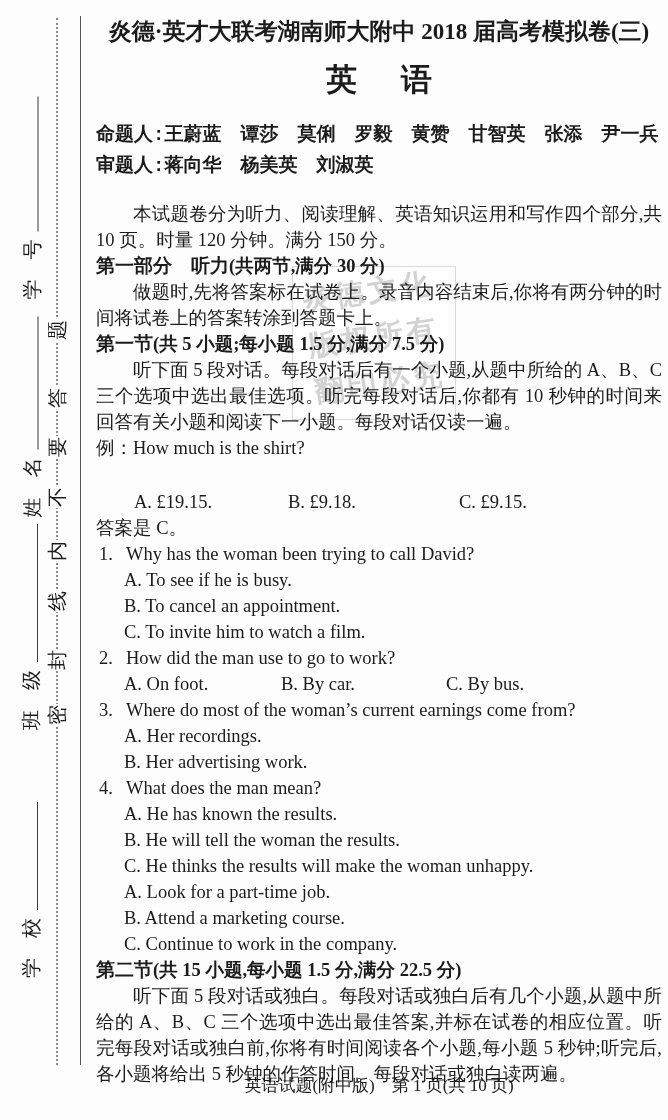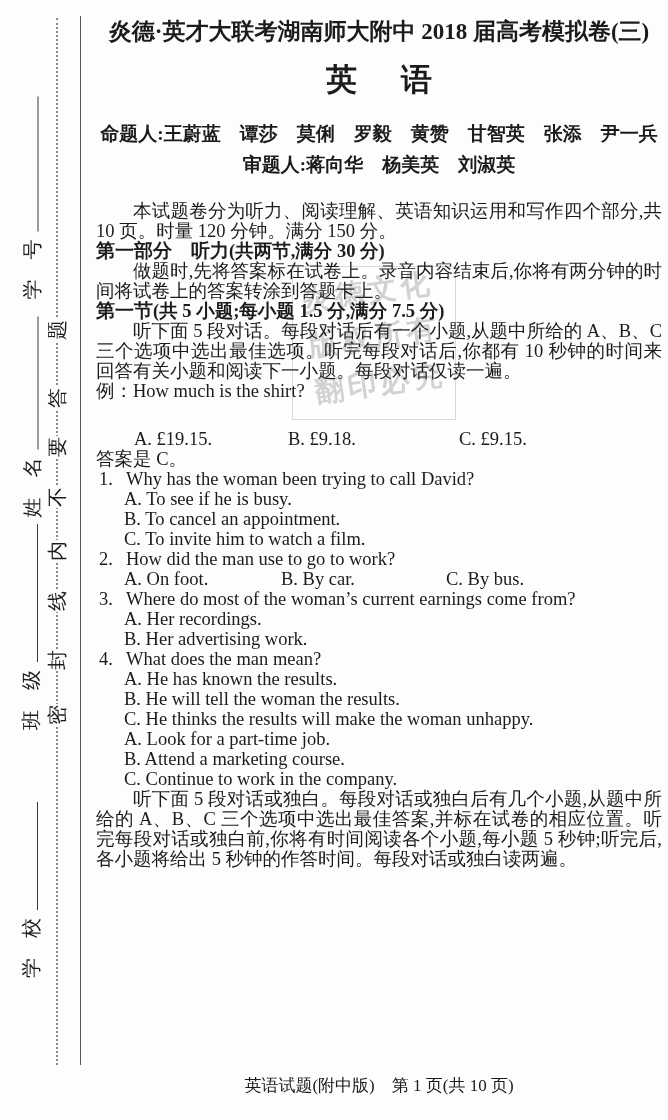--- a/index.html
+++ b/index.html
@@ -19,24 +19,24 @@
              border:1px solid #dadada;background:rgba(255,255,255,.55);z-index:0;}
   .wm-inner{transform:rotate(-8deg);margin-top:1px;text-align:center;font-size:29px;font-weight:bold;
             color:#d2d2d2;line-height:46px;letter-spacing:4px;white-space:nowrap;
             font-family:"Liberation Sans",sans-serif;}
   
   .main{position:absolute;left:96px;top:0;width:566px;z-index:1;}
   .series-title{margin-top:16px;text-align:center;font-weight:bold;font-size:23px;white-space:nowrap;}
   .subject-title{margin-top:12px;text-align:center;font-weight:bold;font-size:31px;
                  font-family:"Liberation Sans",sans-serif;}
   .subject-title span{letter-spacing:44px;margin-right:-44px;}
-  .person-line{text-align:center;font-weight:bold;font-size:19px;font-family:Liberation Serif, serif;}
+  .person-line{text-align:left;font-weight:bold;font-size:19px;font-family:Liberation Mono, monospace;}
   .setters{margin-top:20px;}
   .reviewers{margin-top:5px;}
-  .content{margin-top:23px;font-size:18.5px;line-height:20px;text-align:justify;}
+  .content{margin-top:23px;font-size:18.5px;line-height:26px;text-align:justify;}
   .para{text-indent:2em;}
   .h-bold{font-weight:bold;font-family:"Liberation Sans",sans-serif;font-size:19px;}
   .h-note{font-weight:600;}
   .q-line{padding-left:3px;}
   .q-num{display:inline-block;width:27px;}
   .q-opt{padding-left:28px;}
   .optrow{display:flex;padding-left:38px;margin-top:28px;}
   .optrow .c1{width:154px;}.optrow .c2{width:171px;}
   .optrow2{display:flex;padding-left:28px;}
   .optrow2 .c1{width:157px;}.optrow2 .c2{width:165px;}
@@ -131,18 +131,21 @@
           <div class="q-opt">B. Her advertising work.</div>
           <div class="q-line"><span class="q-num">4.</span><span>What does the man mean?</span></div>
           <div class="q-opt">A. He has known the results.</div>
           <div class="q-opt">B. He will tell the woman the results.</div>
           <div class="q-opt">C. He thinks the results will make the woman unhappy.</div>
           <div class="q-opt">A. Look for a part-time job.</div>
           <div class="q-opt">B. Attend a marketing course.</div>
           <div class="q-opt">C. Continue to work in the company.</div>
         </div>
 
+      <div>
+        <span class="h-bold">第二节</span><span class="h-note">(共 15 小题,每小题 1.5 分,满分 22.5 分)</span>
+      </div>
       <div class="para">听下面 5 段对话或独白。每段对话或独白后有几个小题,从题中所给的 A、B、C 三个选项中选出最佳答案,并标在试卷的相应位置。听完每段对话或独白前,你将有时间阅读各个小题,每小题 5 秒钟;听完后,各小题将给出 5 秒钟的作答时间。每段对话或独白读两遍。</div>
     </div>
   </div>
 
   <div class="footer">英语试题(附中版)　第 1 页(共 10 页)</div>
 </div>
 
 </body></html>

